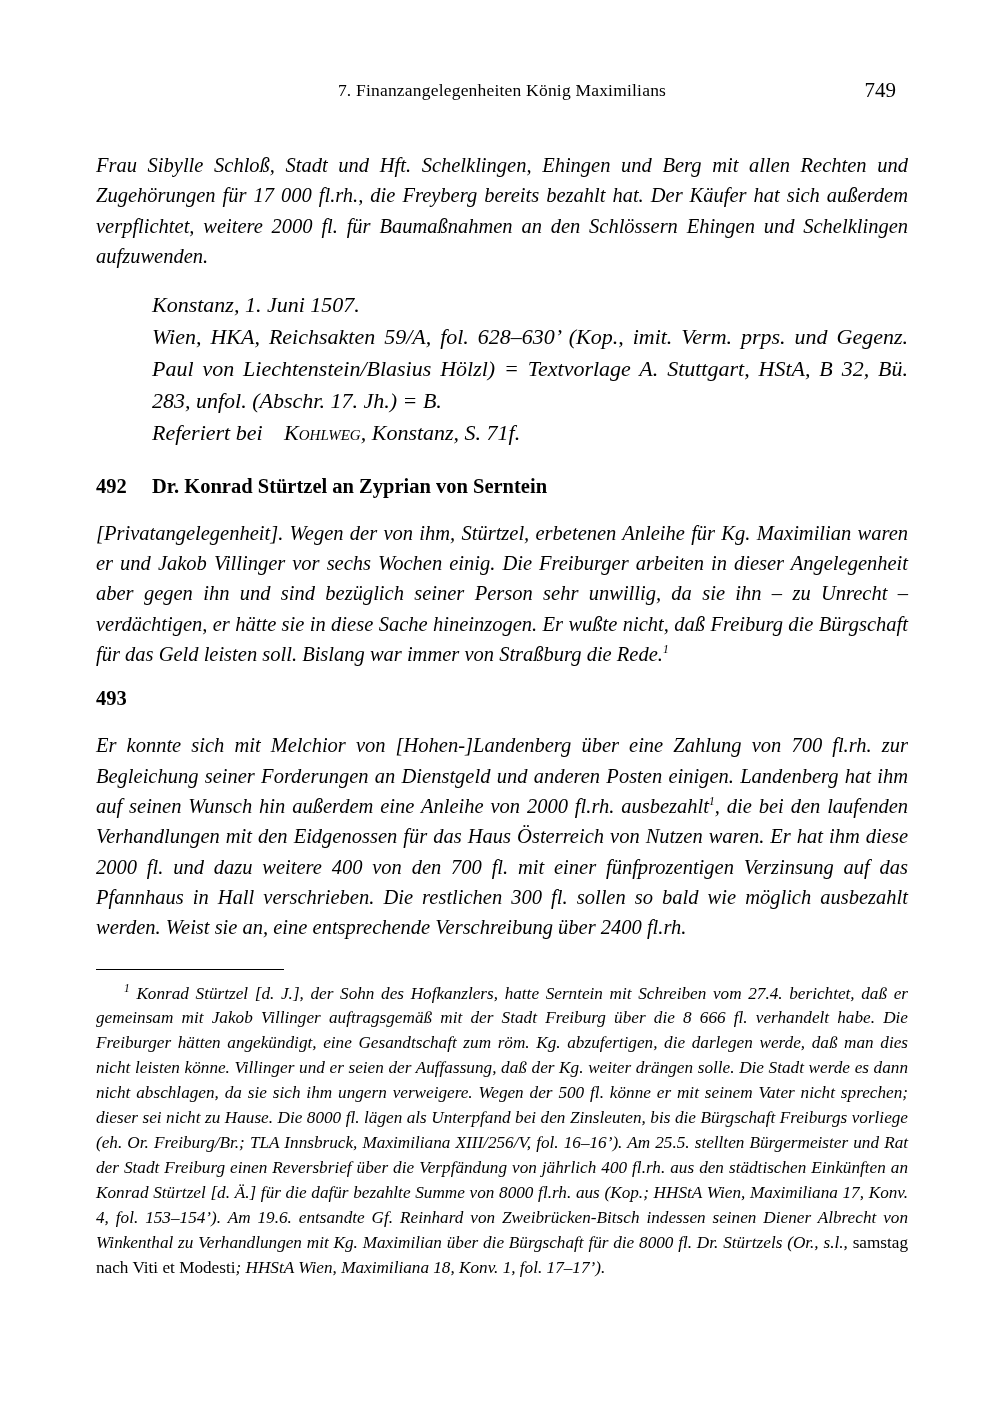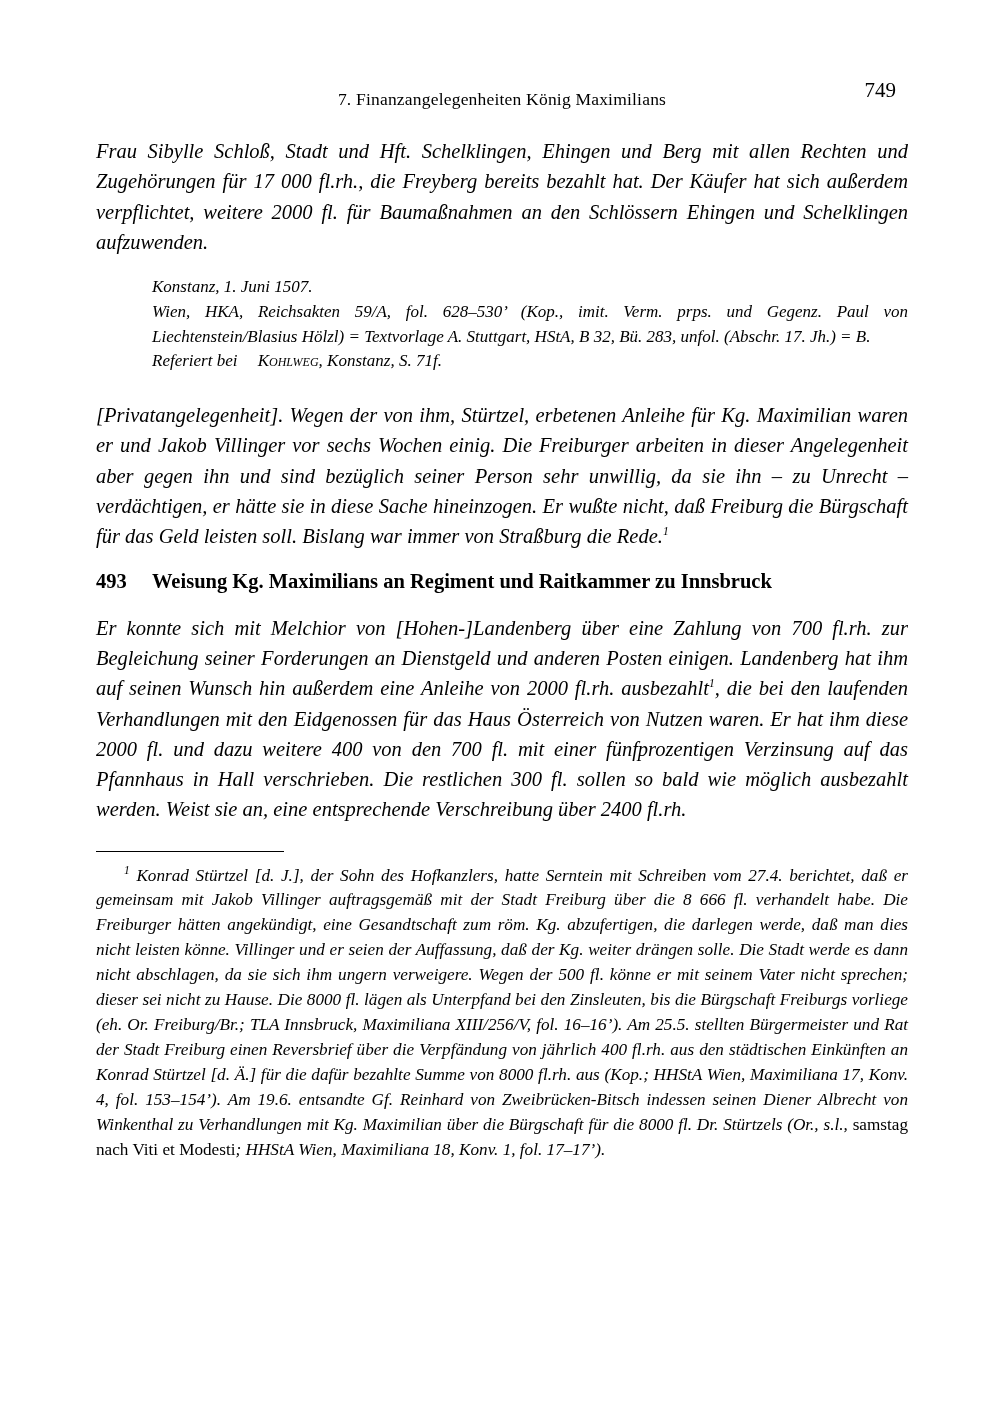--- a/index.html
+++ b/index.html
@@ -18,25 +18,25 @@
   .page {
     position: absolute;
     left: 0; top: 0;
     width: 1004px;
     height: 1418px;
     box-sizing: border-box;
     padding: 80px 96px 40px 96px;
   }
   .header {
     display: flex;
-    align-items: flex-end;
+    align-items: flex-start;
     justify-content: center;
     position: relative;
     height: 30px;
-    margin-bottom: 26px;
+    margin-bottom: 40px;
   }
   .header-title {
     font-family: "Liberation Serif", serif;
     font-size: 17.5px;
     letter-spacing: 0.2px;
     font-variant: normal;
   }
   .header-page {
     position: absolute;
     right: 12px;
@@ -47,21 +47,21 @@
   .body-text {
     font-style: italic;
     font-size: 20.5px;
     line-height: 1.48;
     text-align: justify;
     margin: 0 0 18px 0;
     hyphens: none;
   }
   .src-block {
     font-style: italic;
-    font-size: 17px;
+    font-size: 22px;
     line-height: 1.45;
     text-align: justify;
     margin: 0 0 26px 0;
     padding-left: 56px;
   }
   .src-block .line {
     display: block;
   }
   .smallcaps {
     font-variant: small-caps;
@@ -122,31 +122,34 @@
 
   <div class="header">
     <div class="header-title">7. Finanzangelegenheiten König Maximilians</div>
     <div class="header-page">749</div>
   </div>
 
   <p class="body-text">Frau Sibylle Schloß, Stadt und Hft. Schelklingen, Ehingen und Berg mit allen Rechten und Zugehörungen für 17 000 fl.rh., die Freyberg bereits bezahlt hat. Der Käufer hat sich außerdem verpflichtet, weitere 2000 fl. für Baumaßnahmen an den Schlössern Ehingen und Schelklingen aufzuwenden.</p>
 
   <div class="src-block">
     <span class="line">Konstanz, 1. Juni 1507.</span>
-    <span class="line">Wien, HKA, Reichsakten 59/A, fol. 628–530’ (Kop., imit. Verm. prps. und Gegenz. Paul von Liechtenstein/Blasius Hölzl) = Textvorlage A. Stuttgart, HStA, B 32, Bü. 283, unfol. (Abschr. 17. Jh.) = B.</span>
+    <span class="line">Wien, HKA, Reichsakten 59/A, fol. 628–630’ (Kop., imit. Verm. prps. und Gegenz. Paul von Liechtenstein/Blasius Hölzl) = Textvorlage A. Stuttgart, HStA, B 32, Bü. 283, unfol. (Abschr. 17. Jh.) = B.</span>
     <span class="line"><span>Referiert bei </span><span class="smallcaps">Kohlweg</span><span>, Konstanz, S. 71f.</span></span>
   </div>
 
+  <div class="entry-head">
+    <div class="entry-num">492</div>
+    <div class="entry-title">Dr. Konrad Stürtzel an Zyprian von Serntein</div>
+  </div>
 
   <p class="body-text"><span>[Privatangelegenheit]. Wegen der von ihm, Stürtzel, erbetenen Anleihe für Kg. Maximilian waren er und Jakob Villinger vor sechs Wochen einig. Die Freiburger arbeiten in dieser Angelegenheit aber gegen ihn und sind bezüglich seiner Person sehr unwillig, da sie ihn – zu Unrecht – verdächtigen, er hätte sie in diese Sache hineinzogen. Er wußte nicht, daß Freiburg die Bürgschaft für das Geld leisten soll. Bislang war immer von Straßburg die Rede.</span><sup class="inline-mark">1</sup></p>
 
 
   <div class="entry-head">
     <div class="entry-num">493</div>
-    <div class="entry-title">Weisung Kg. Maximilians an Regiment und Raitkammer zu Innsbruck</div>
   </div>
 
   <p class="body-text tight"><span>Er konnte sich mit Melchior von [Hohen-]Landenberg über eine Zahlung von 700 fl.rh. zur Begleichung seiner Forderungen an Dienstgeld und anderen Posten einigen. Landenberg hat ihm auf seinen Wunsch hin außerdem eine Anleihe von 2000 fl.rh. ausbezahlt</span><sup class="inline-mark">1</sup><span>, die bei den laufenden Verhandlungen mit den Eidgenossen für das Haus Österreich von Nutzen waren. Er hat ihm diese 2000 fl. und dazu weitere 400 von den 700 fl. mit einer fünfprozentigen Verzinsung auf das Pfannhaus in Hall verschrieben. Die restlichen 300 fl. sollen so bald wie möglich ausbezahlt werden. Weist sie an, eine entsprechende Verschreibung über 2400 fl.rh.</span></p>
 
   <hr class="sep">
 
   <div class="footnotes">
     <p class="footnote"><span class="fn-mark">1</span> <span>Konrad Stürtzel [d. J.], der Sohn des Hofkanzlers, hatte Serntein mit Schreiben vom 27.4. berichtet, daß er gemeinsam mit Jakob Villinger auftragsgemäß mit der Stadt Freiburg über die 8 666 fl. verhandelt habe. Die Freiburger hätten angekündigt, eine Gesandtschaft zum röm. Kg. abzufertigen, die darlegen werde, daß man dies nicht leisten könne. Villinger und er seien der Auffassung, daß der Kg. weiter drängen solle. Die Stadt werde es dann nicht abschlagen, da sie sich ihm ungern verweigere. Wegen der 500 fl. könne er mit seinem Vater nicht sprechen; dieser sei nicht zu Hause. Die 8000 fl. lägen als Unterpfand bei den Zinsleuten, bis die Bürgschaft Freiburgs vorliege (eh. Or. Freiburg/Br.; TLA Innsbruck, Maximiliana XIII/256/V, fol. 16–16’). Am 25.5. stellten Bürgermeister und Rat der Stadt Freiburg einen Reversbrief über die Verpfändung von jährlich 400 fl.rh. aus den städtischen Einkünften an Konrad Stürtzel [d. Ä.] für die dafür bezahlte Summe von 8000 fl.rh. aus (Kop.; HHStA Wien, Maximiliana 17, Konv. 4, fol. 153–154’). Am 19.6. entsandte Gf. Reinhard von Zweibrücken-Bitsch indessen seinen Diener Albrecht von Winkenthal zu Verhandlungen mit Kg. Maximilian über die Bürgschaft für die 8000 fl. Dr. Stürtzels (Or., s.l., </span><span class="upright">samstag nach Viti et Modesti</span><span>; HHStA Wien, Maximiliana 18, Konv. 1, fol. 17–17’).</span></p>
   </div>
 

